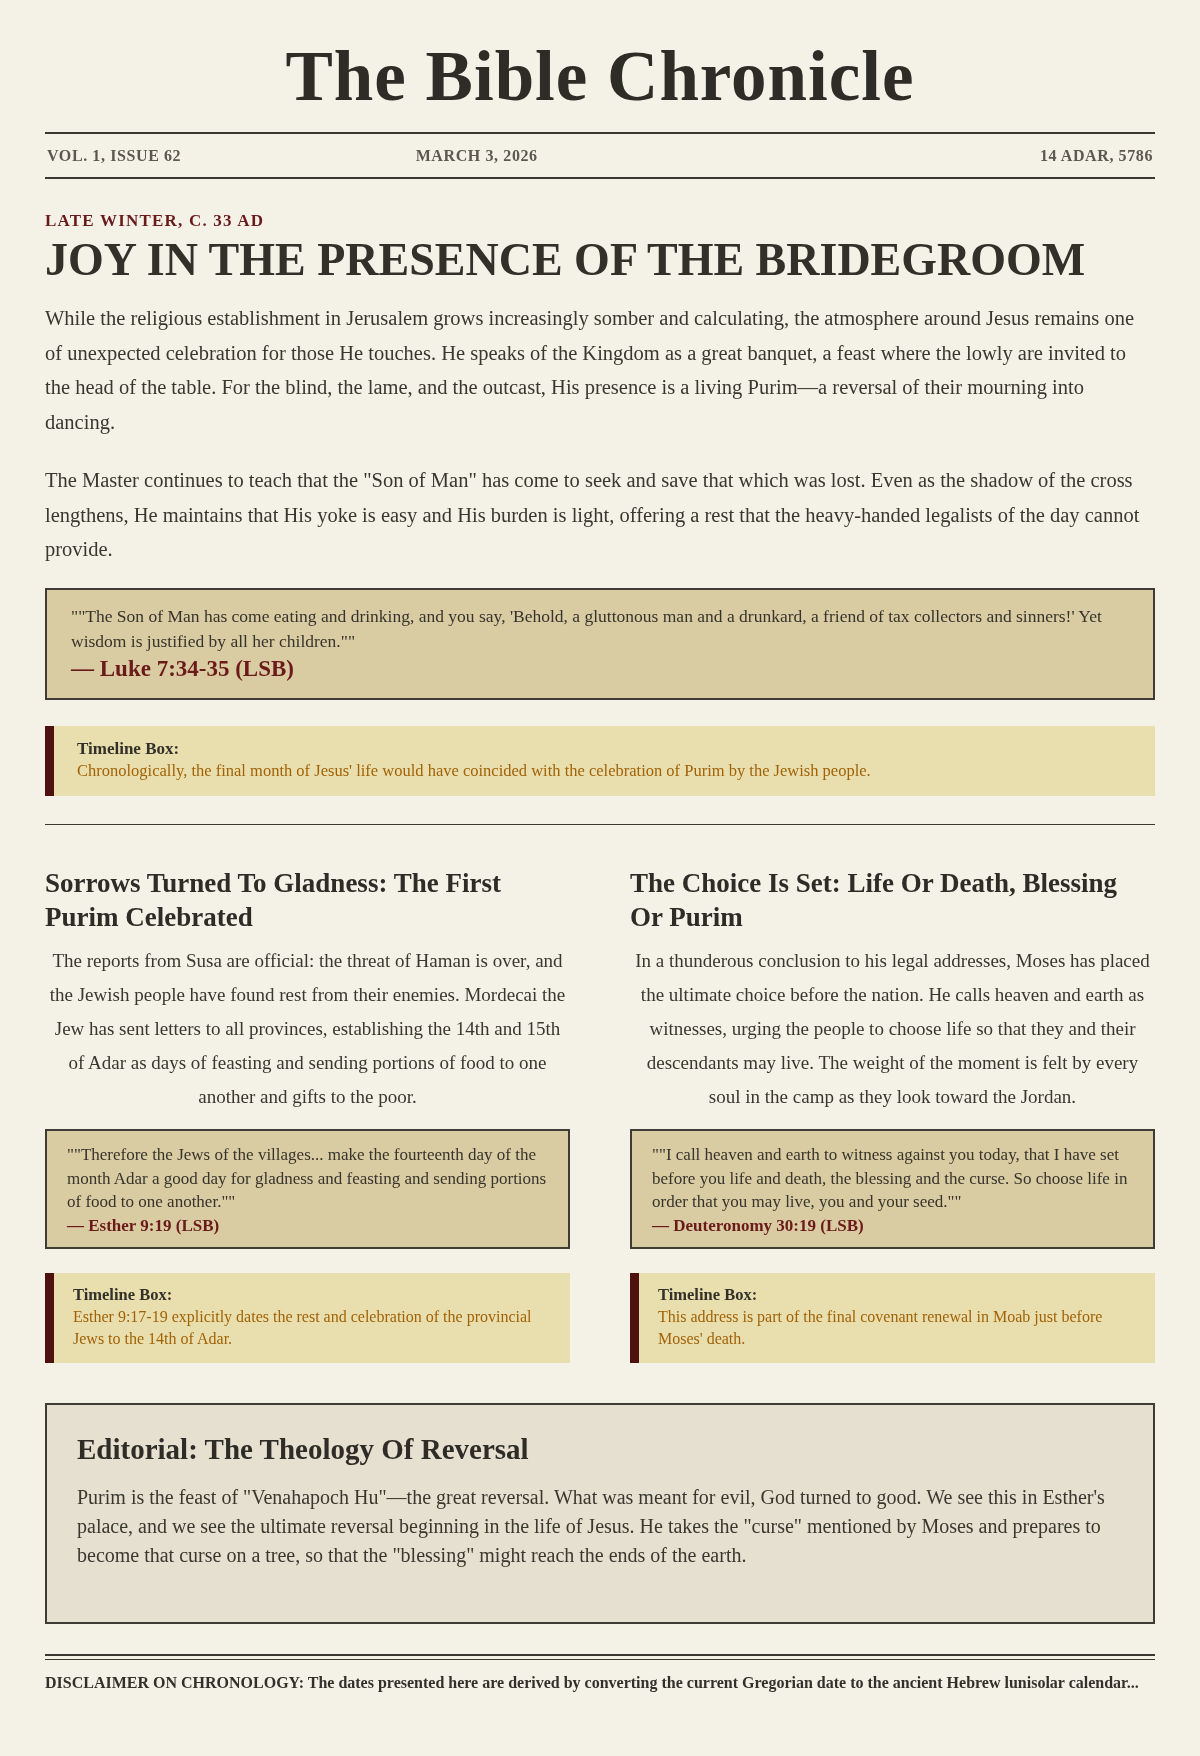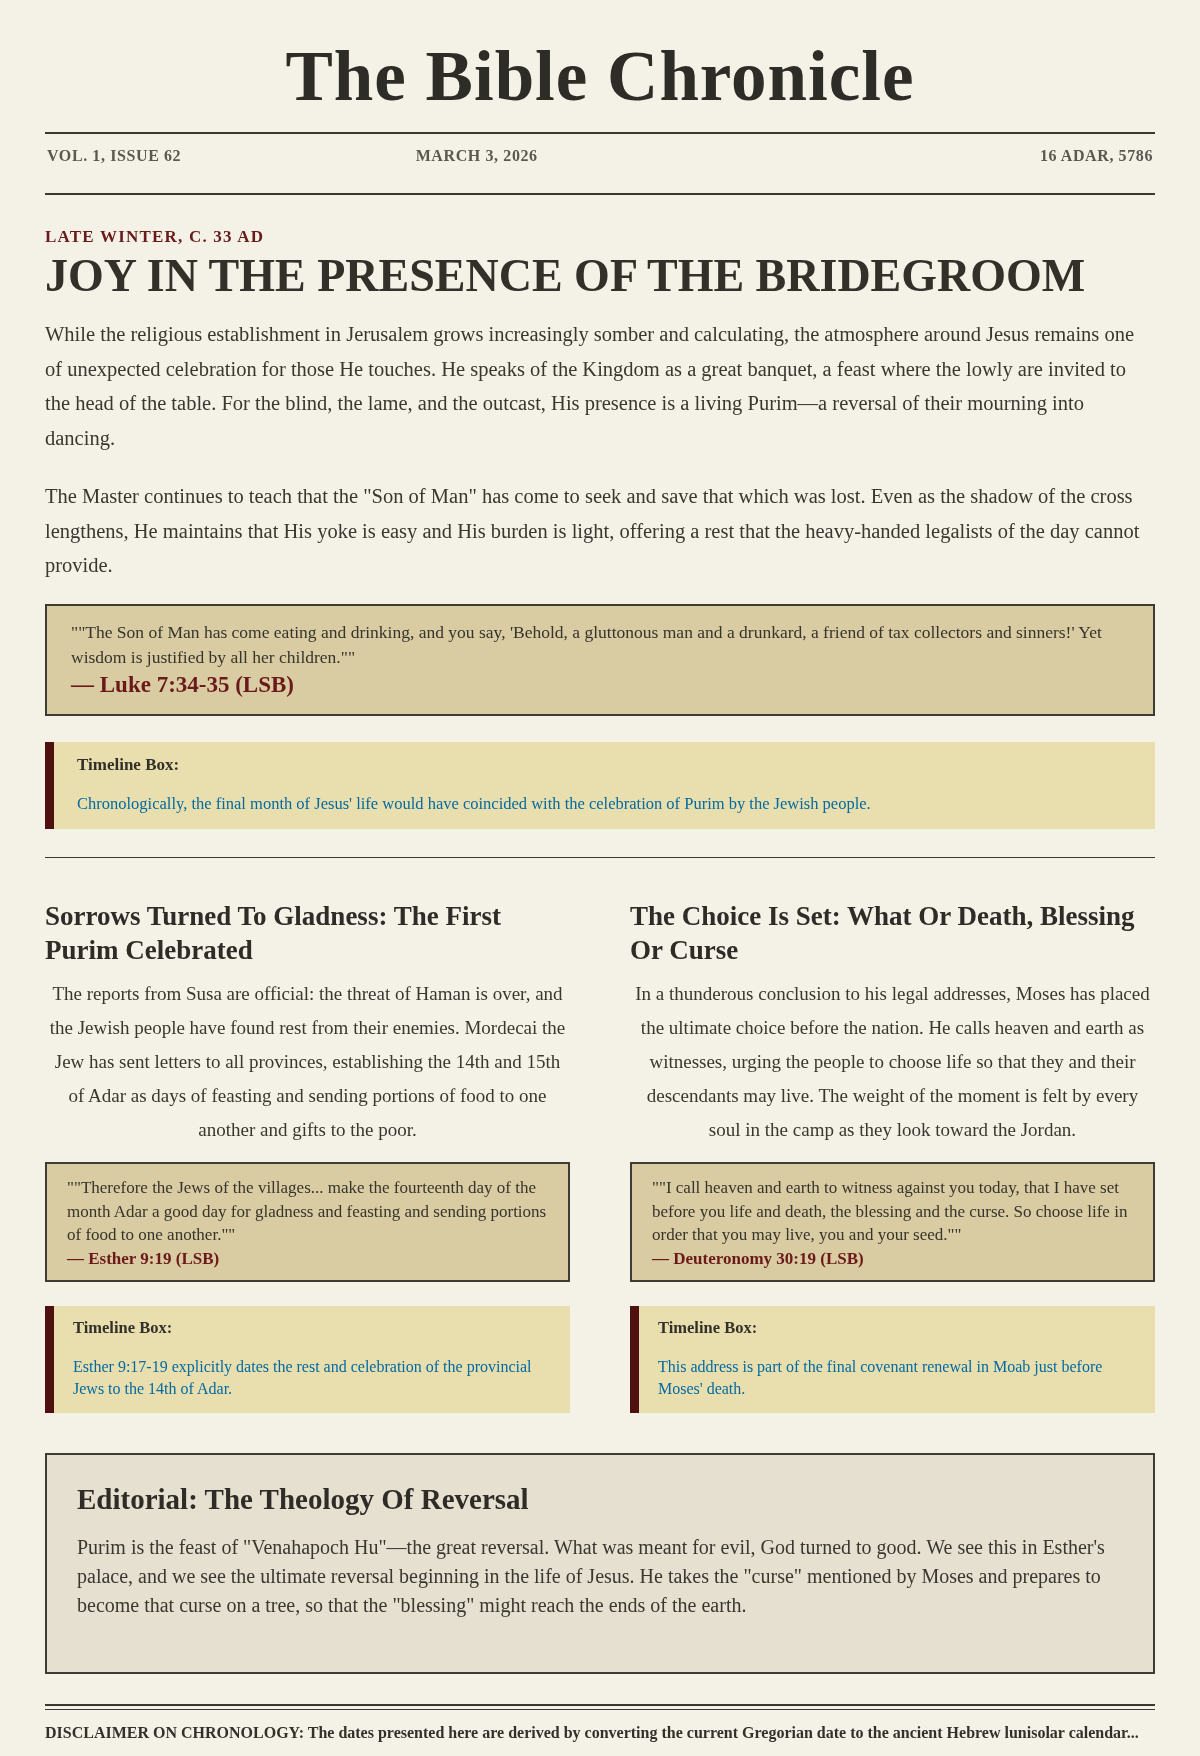--- a/index.html
+++ b/index.html
@@ -23,21 +23,21 @@
   }
   .rule {
     border: none;
     border-top: 2px solid #3b3832;
     margin-top: 18px;
   }
   .dateline {
     display: flex;
     justify-content: space-between;
     align-items: center;
-    padding: 13px 2px 28px 2px;
+    padding: 13px 2px 12px 2px;
     font-size: 16px;
     font-weight: 700;
     letter-spacing: 0.6px;
     color: #5c5850;
   }
   .dateline .c { flex: 1; text-align: left; }
   .dateline .l { flex: 1; text-align: left; }
   .dateline .r { flex: 1; text-align: right; }
   .dateline + .rule { margin-top: 0; }
 
@@ -70,21 +70,21 @@
   .quote-cite { font-size: 23px; line-height: 1.4; font-weight: 700; color: #6b1a1a; }
 
   
   .timeline-box {
     margin-top: 26px;
     background: #e9dfae;
     border-left: 9px solid #4f1010;
     padding: 13px 24px 14px 23px;
   }
   .timeline-label { font-size: 17px; font-weight: 700; color: #33302a; }
-  .timeline-text { margin-top: 18px; font-size: 16.5px; line-height: 1.35; color: #0369a1; }
+  .timeline-text { margin-top: 1px; font-size: 16.5px; line-height: 1.35; color: #a16207; }
 
   .section-rule { margin-top: 28px; border-top: 1.5px solid #3b3832; }
 
   
   .columns {
     margin-top: 42px;
     display: flex;
     gap: 60px;
   }
   .col { flex: 1; min-width: 0; }
@@ -128,21 +128,21 @@
 </style>
 </head>
 <body>
 
 <header>
   <h1 class="masthead-title">The Bible Chronicle</h1>
   <div class="rule"></div>
   <div class="dateline">
     <span class="l">VOL. 1, ISSUE 62</span>
     <span class="c">MARCH 3, 2026</span>
-    <span class="r">16 ADAR, 5786</span>
+    <span class="r">14 ADAR, 5786</span>
   </div>
   <div class="rule"></div>
 </header>
 
 <section class="lead">
   <div class="kicker">LATE WINTER, C. 33 AD</div>
   <h2 class="headline">JOY IN THE PRESENCE OF THE BRIDEGROOM</h2>
   <p class="bodytext">While the religious establishment in Jerusalem grows increasingly somber and calculating, the atmosphere around Jesus remains one of unexpected celebration for those He touches. He speaks of the Kingdom as a great banquet, a feast where the lowly are invited to the head of the table. For the blind, the lame, and the outcast, His presence is a living Purim—a reversal of their mourning into dancing.</p>
   <p class="bodytext">The Master continues to teach that the "Son of Man" has come to seek and save that which was lost. Even as the shadow of the cross lengthens, He maintains that His yoke is easy and His burden is light, offering a rest that the heavy-handed legalists of the day cannot provide.</p>
 
@@ -168,21 +168,21 @@
       <p class="quote-text">""Therefore the Jews of the villages... make the fourteenth day of the month Adar a good day for gladness and feasting and sending portions of food to one another.""</p>
       <p class="quote-cite">— Esther 9:19 (LSB)</p>
     </div>
     <div class="timeline-box">
       <div class="timeline-label">Timeline Box:</div>
       <div class="timeline-text">Esther 9:17-19 explicitly dates the rest and celebration of the provincial Jews to the 14th of Adar.</div>
     </div>
   </article>
 
   <article class="col">
-    <h3 class="col-heading">The Choice Is Set: What Or Death, Blessing Or Curse</h3>
+    <h3 class="col-heading">The Choice Is Set: Life Or Death, Blessing Or Purim</h3>
     <p class="col-body">In a thunderous conclusion to his legal addresses, Moses has placed the ultimate choice before the nation. He calls heaven and earth as witnesses, urging the people to choose life so that they and their descendants may live. The weight of the moment is felt by every soul in the camp as they look toward the Jordan.</p>
     <div class="quote-box">
       <p class="quote-text">""I call heaven and earth to witness against you today, that I have set before you life and death, the blessing and the curse. So choose life in order that you may live, you and your seed.""</p>
       <p class="quote-cite">— Deuteronomy 30:19 (LSB)</p>
     </div>
     <div class="timeline-box">
       <div class="timeline-label">Timeline Box:</div>
       <div class="timeline-text">This address is part of the final covenant renewal in Moab just before Moses' death.</div>
     </div>
   </article>

